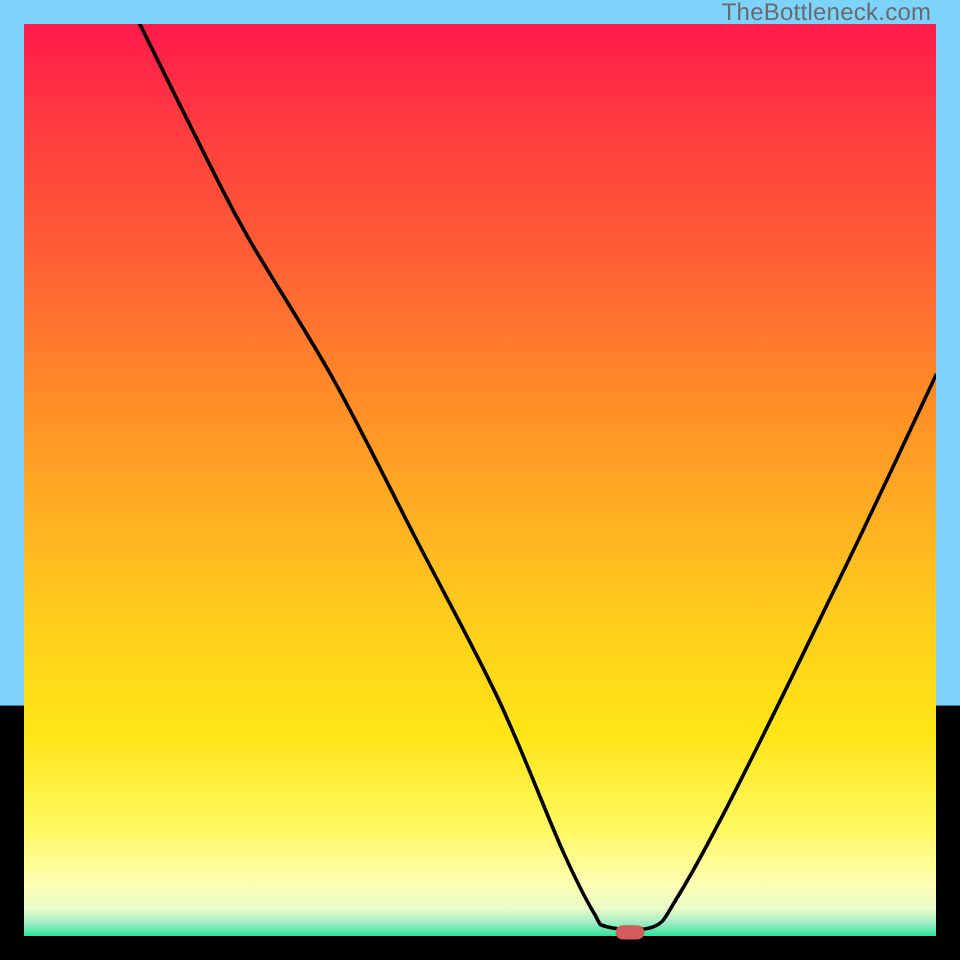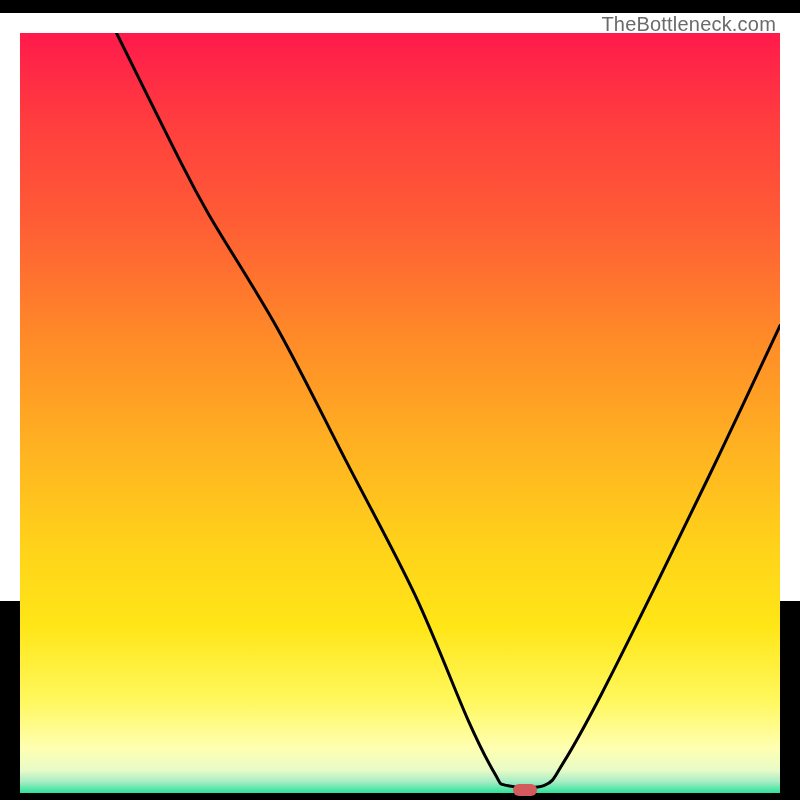--- a/index.html
+++ b/index.html
@@ -5,25 +5,25 @@
   html, body {
     margin: 0;
     padding: 0;
     width: 800px;
     height: 800px;
     background: #000;
     overflow: hidden;
   }
   .frame {
     position: absolute;
-    top: 13px;
+    top: 0;
     left: 0;
     width: 800px;
     height: 588px;
-    background: #ffffff;
+    background: #7dd3fc;
   }
   
   .plot {
     position: absolute;
     top: 20px;
     left: 20px;
     width: 760px;
     height: 760px;
     background: #fff;
     overflow: hidden;

